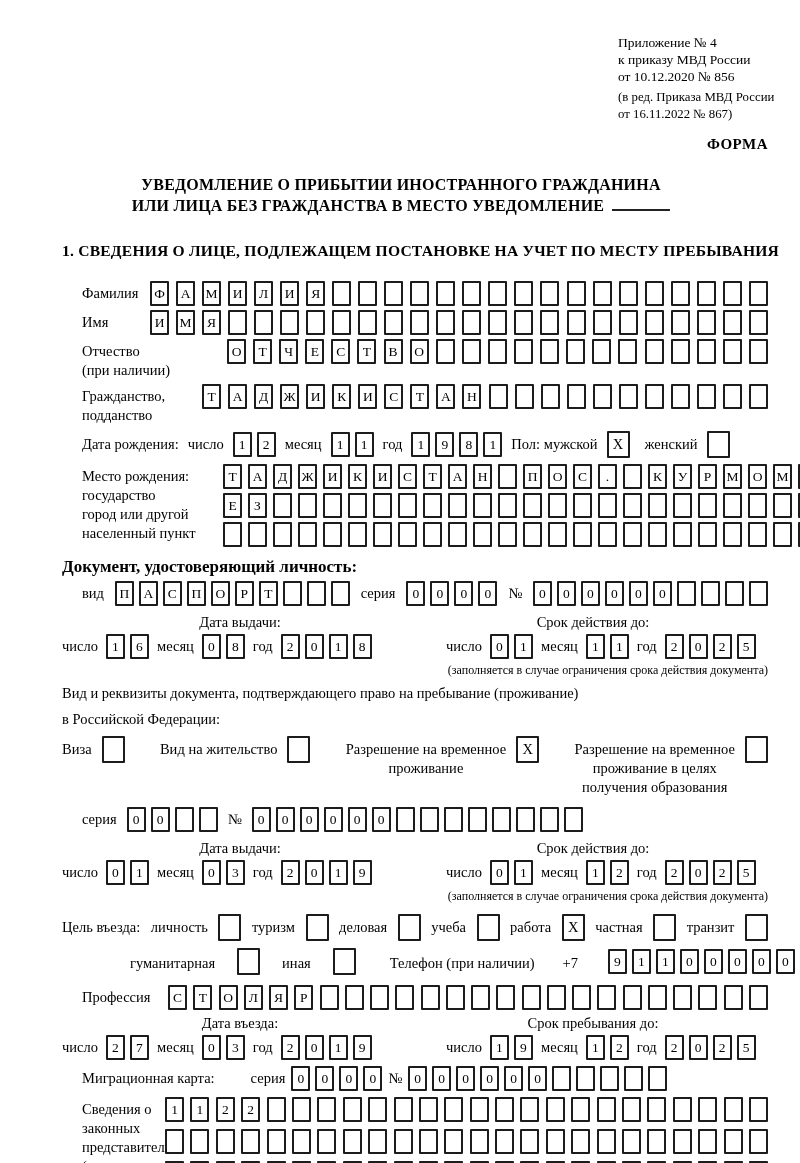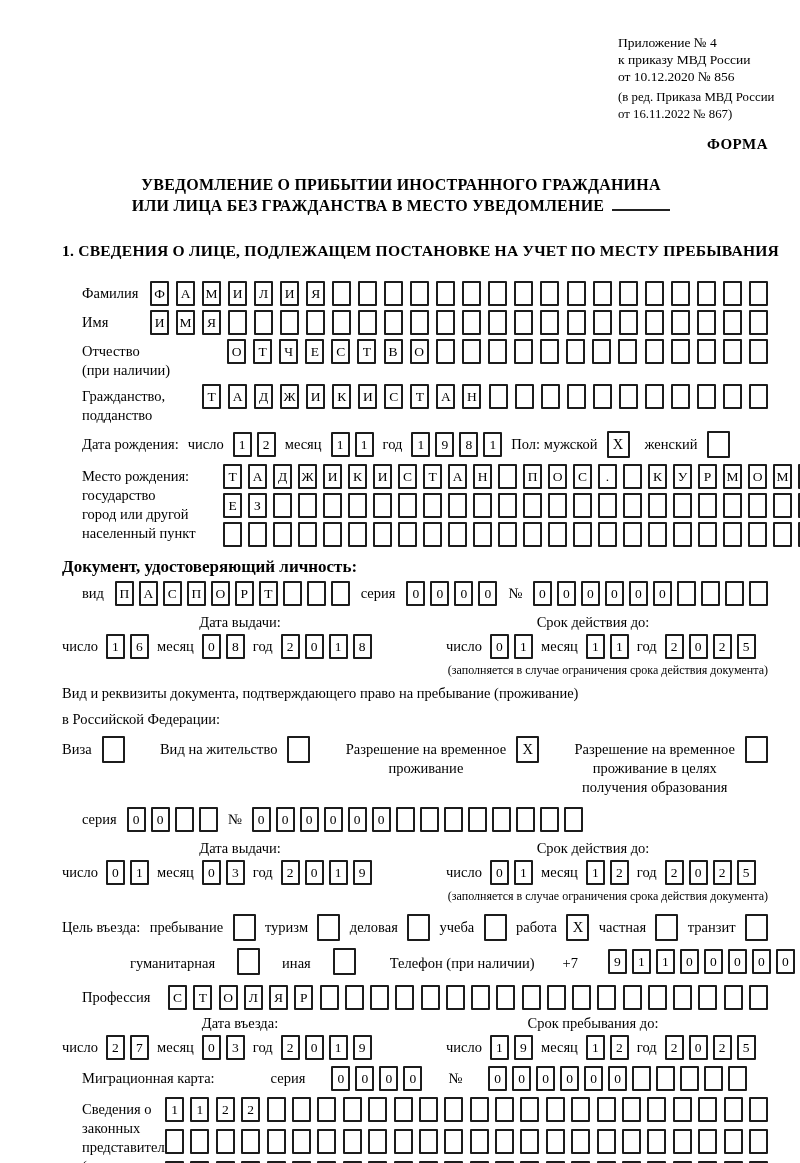--- a/index.html
+++ b/index.html
@@ -526,21 +526,21 @@
               <span class="cell">2</span>
               <span class="cell">5</span>
             </span>
         </div>
         <div class="dnote">(заполняется в случае ограничения срока действия документа)</div>
       </div>
     </div>
 
     <div class="purpose-row">
       <span class="plbl">Цель въезда:</span>
-      <span class="plbl">пребывание</span>
+      <span class="plbl">личность</span>
       <span class="cells one">
           <span class="cell"></span>
         </span>
       <span class="plbl">туризм</span>
       <span class="cells one">
           <span class="cell"></span>
         </span>
       <span class="plbl">деловая</span>
       <span class="cells one">
           <span class="cell"></span>
@@ -658,21 +658,21 @@
           <span class="cells tight">
               <span class="cell">2</span>
               <span class="cell">0</span>
               <span class="cell">2</span>
               <span class="cell">5</span>
             </span>
         </div>
       </div>
     </div>
 
-    <div class="row mt6" style="align-items:center;gap:26px;">
+    <div class="row mt6" style="align-items:center;gap:6px;">
       <span class="lbl" style="padding-top:0">Миграционная карта:</span>
       <span class="lbl" style="padding-top:0;margin-left:30px">серия</span>
       <span class="cells tight">
           <span class="cell">0</span>
           <span class="cell">0</span>
           <span class="cell">0</span>
           <span class="cell">0</span>
         </span>
       <span class="lbl" style="padding-top:0">№</span>
       <span class="cells tight">

